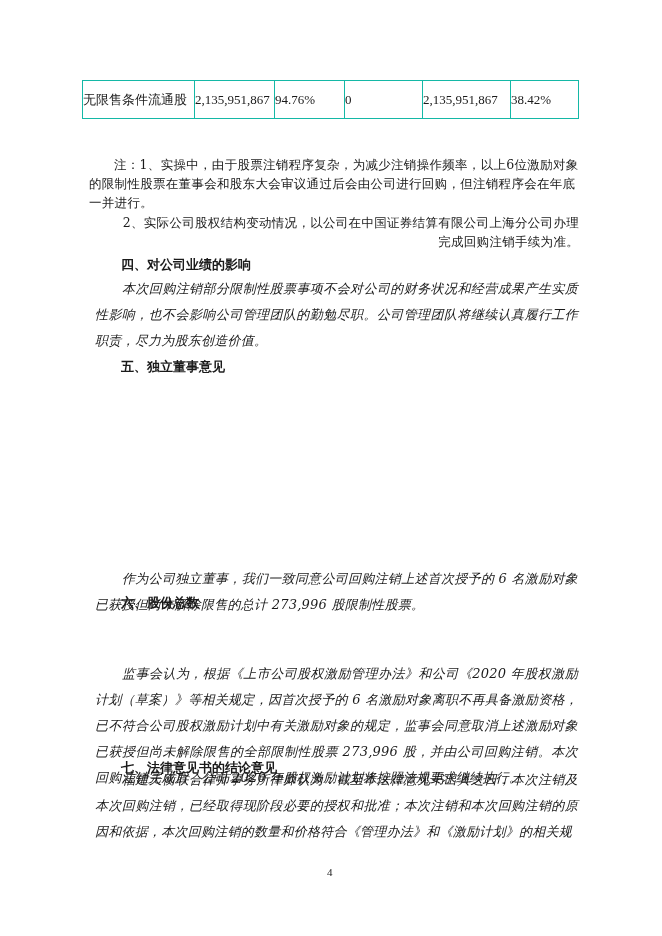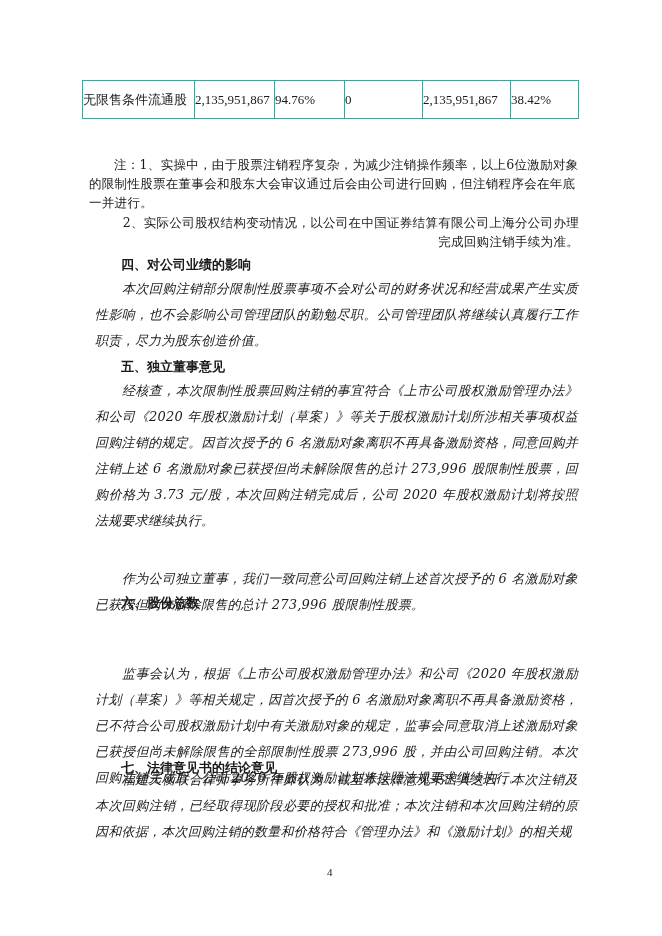--- a/index.html
+++ b/index.html
@@ -34,21 +34,20 @@
   </tbody>
     </table>
 
   <div class="note" style="top:155px; text-indent:25px;">注：1、实操中，由于股票注销程序复杂，为减少注销操作频率，以上6位激励对象的限制性股票在董事会和股东大会审议通过后会由公司进行回购，但注销程序会在年底一并进行。</div>
   <div class="note" style="top:213px; text-indent:25px;text-align:right;">2、实际公司股权结构变动情况，以公司在中国证券结算有限公司上海分公司办理完成回购注销手续为准。</div>
 
   <div class="heading" style="top:256px;">四、对公司业绩的影响</div>
   <div class="para" style="top:276px;">本次回购注销部分限制性股票事项不会对公司的财务状况和经营成果产生实质性影响，也不会影响公司管理团队的勤勉尽职。公司管理团队将继续认真履行工作职责，尽力为股东创造价值。</div>
 
   <div class="heading" style="top:358px;">五、独立董事意见</div>
-  <div class="para" style="top:378px;">经核查，本次限制性股票回购注销的事宜符合《上市公司股权激励管理办法》和公司《2020 年股权激励计划（草案）》等关于股权激励计划所涉相关事项权益回购注销的规定。因首次授予的 6 名激励对象离职不再具备激励资格，同意回购并注销上述 6 名激励对象已获授但尚未解除限售的总计 273,996 股限制性股票，回购价格为 3.73 元/股，本次回购注销完成后，公司 2020 年股权激励计划将按照法规要求继续执行。</div>
   <div class="para" style="top:552px;margin-top:14px;">作为公司独立董事，我们一致同意公司回购注销上述首次授予的 6 名激励对象已获授但尚未解除限售的总计 273,996 股限制性股票。</div>
 
   <div class="heading" style="top:594px;">六、股份总数</div>
   <div class="para" style="top:614px;margin-top:47px;">监事会认为，根据《上市公司股权激励管理办法》和公司《2020 年股权激励计划（草案）》等相关规定，因首次授予的 6 名激励对象离职不再具备激励资格，已不符合公司股权激励计划中有关激励对象的规定，监事会同意取消上述激励对象已获授但尚未解除限售的全部限制性股票 273,996 股，并由公司回购注销。本次回购注销完成后，公司 2020 年股权激励计划将按照法规要求继续执行。</div>
 
   <div class="heading" style="top:747px;margin-top:12px;">七、法律意见书的结论意见</div>
   <div class="para" style="top:767px;">福建天衡联合律师事务所律师认为：截至本法律意见书出具之日，本次注销及本次回购注销，已经取得现阶段必要的授权和批准；本次注销和本次回购注销的原因和依据，本次回购注销的数量和价格符合《管理办法》和《激励计划》的相关规</div>
 
   <div class="page-number">4</div>
 </div>

